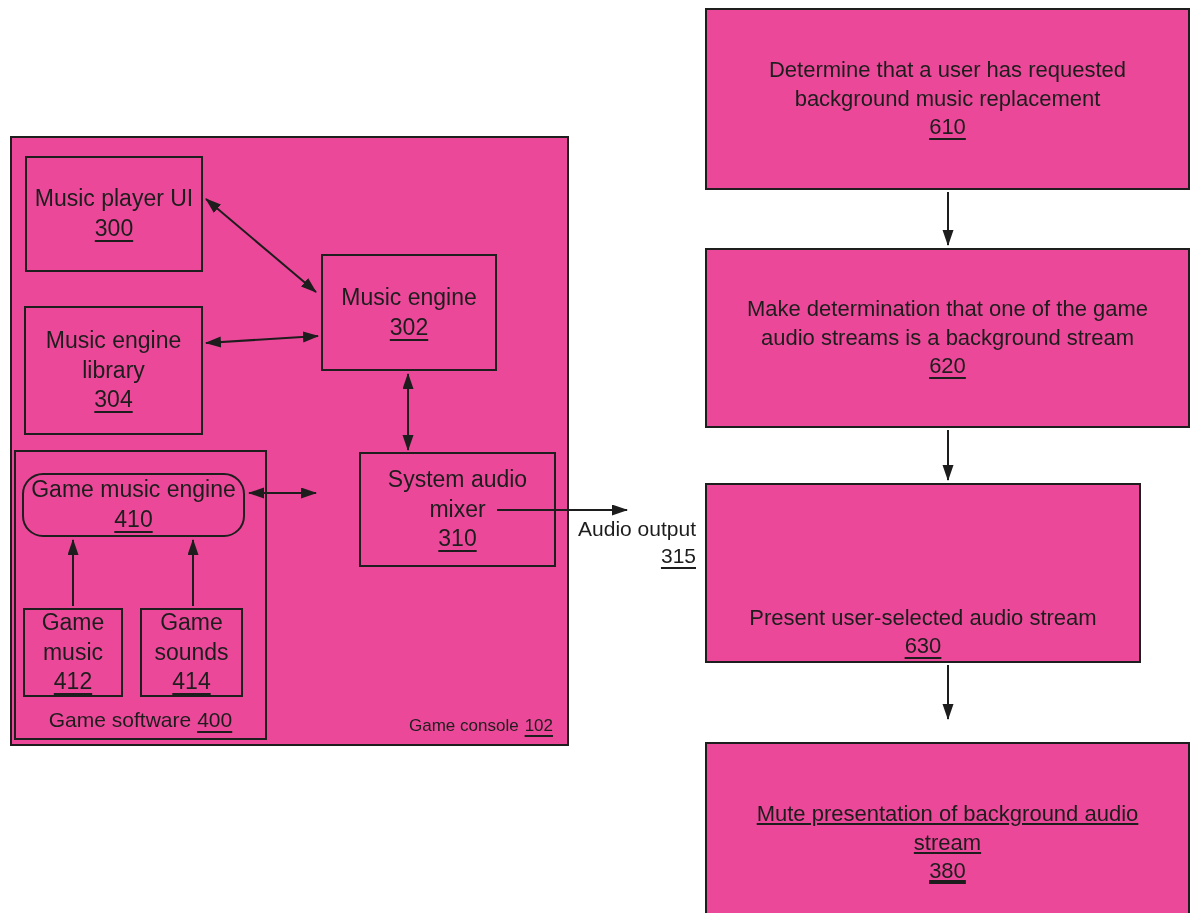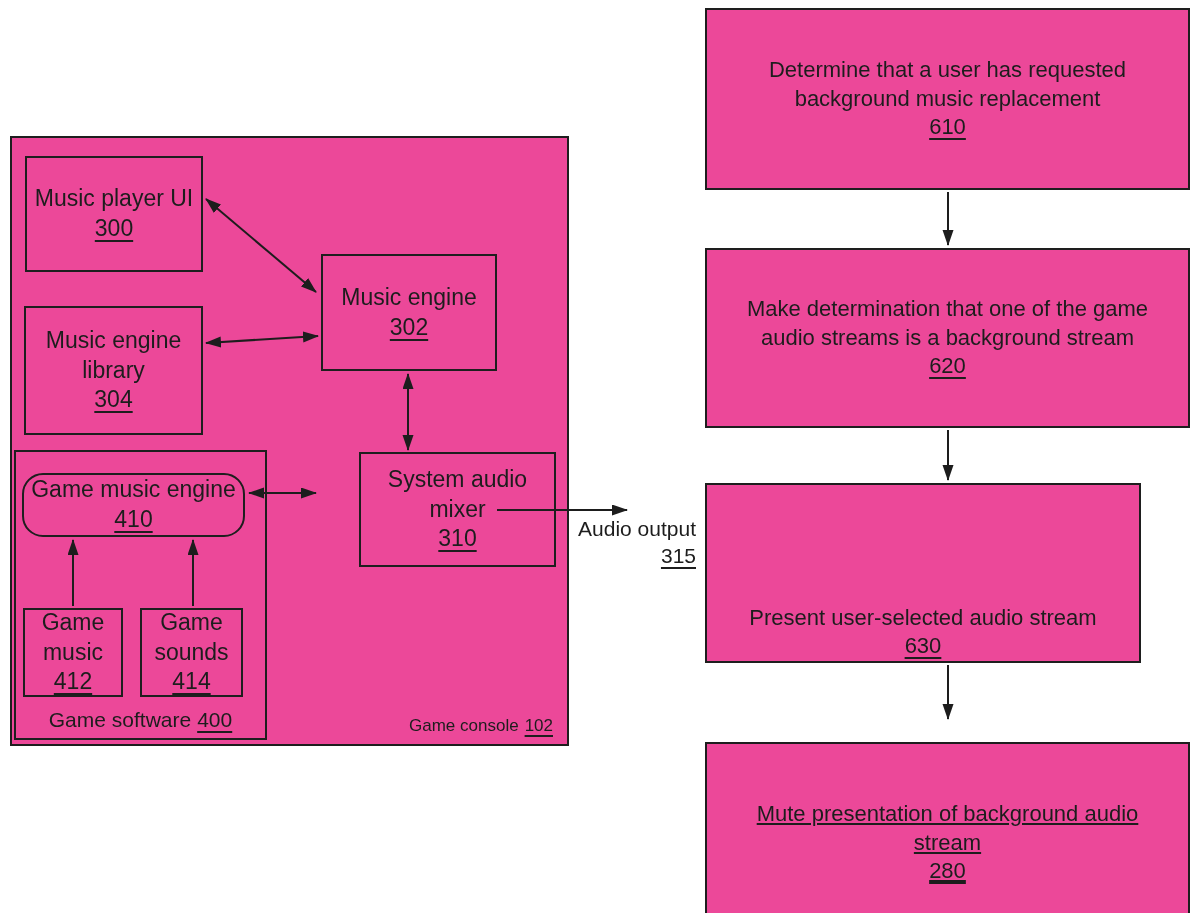--- a/index.html
+++ b/index.html
@@ -174,17 +174,17 @@
       <div>Present user-selected audio stream</div>
       <div></div>
       <div class="ref">630</div>
     </div>
   </div>
 
   <div class="box step" style="left:705px; top:742px; width:485px; height:202px;text-decoration:underline;">
     <div class="lbl">
       <div>Mute presentation of background audio</div>
       <div>stream</div>
-      <div class="ref">280</div>
+      <div class="ref">380</div>
     </div>
   </div>
 
 </div>
 
 </body></html>

